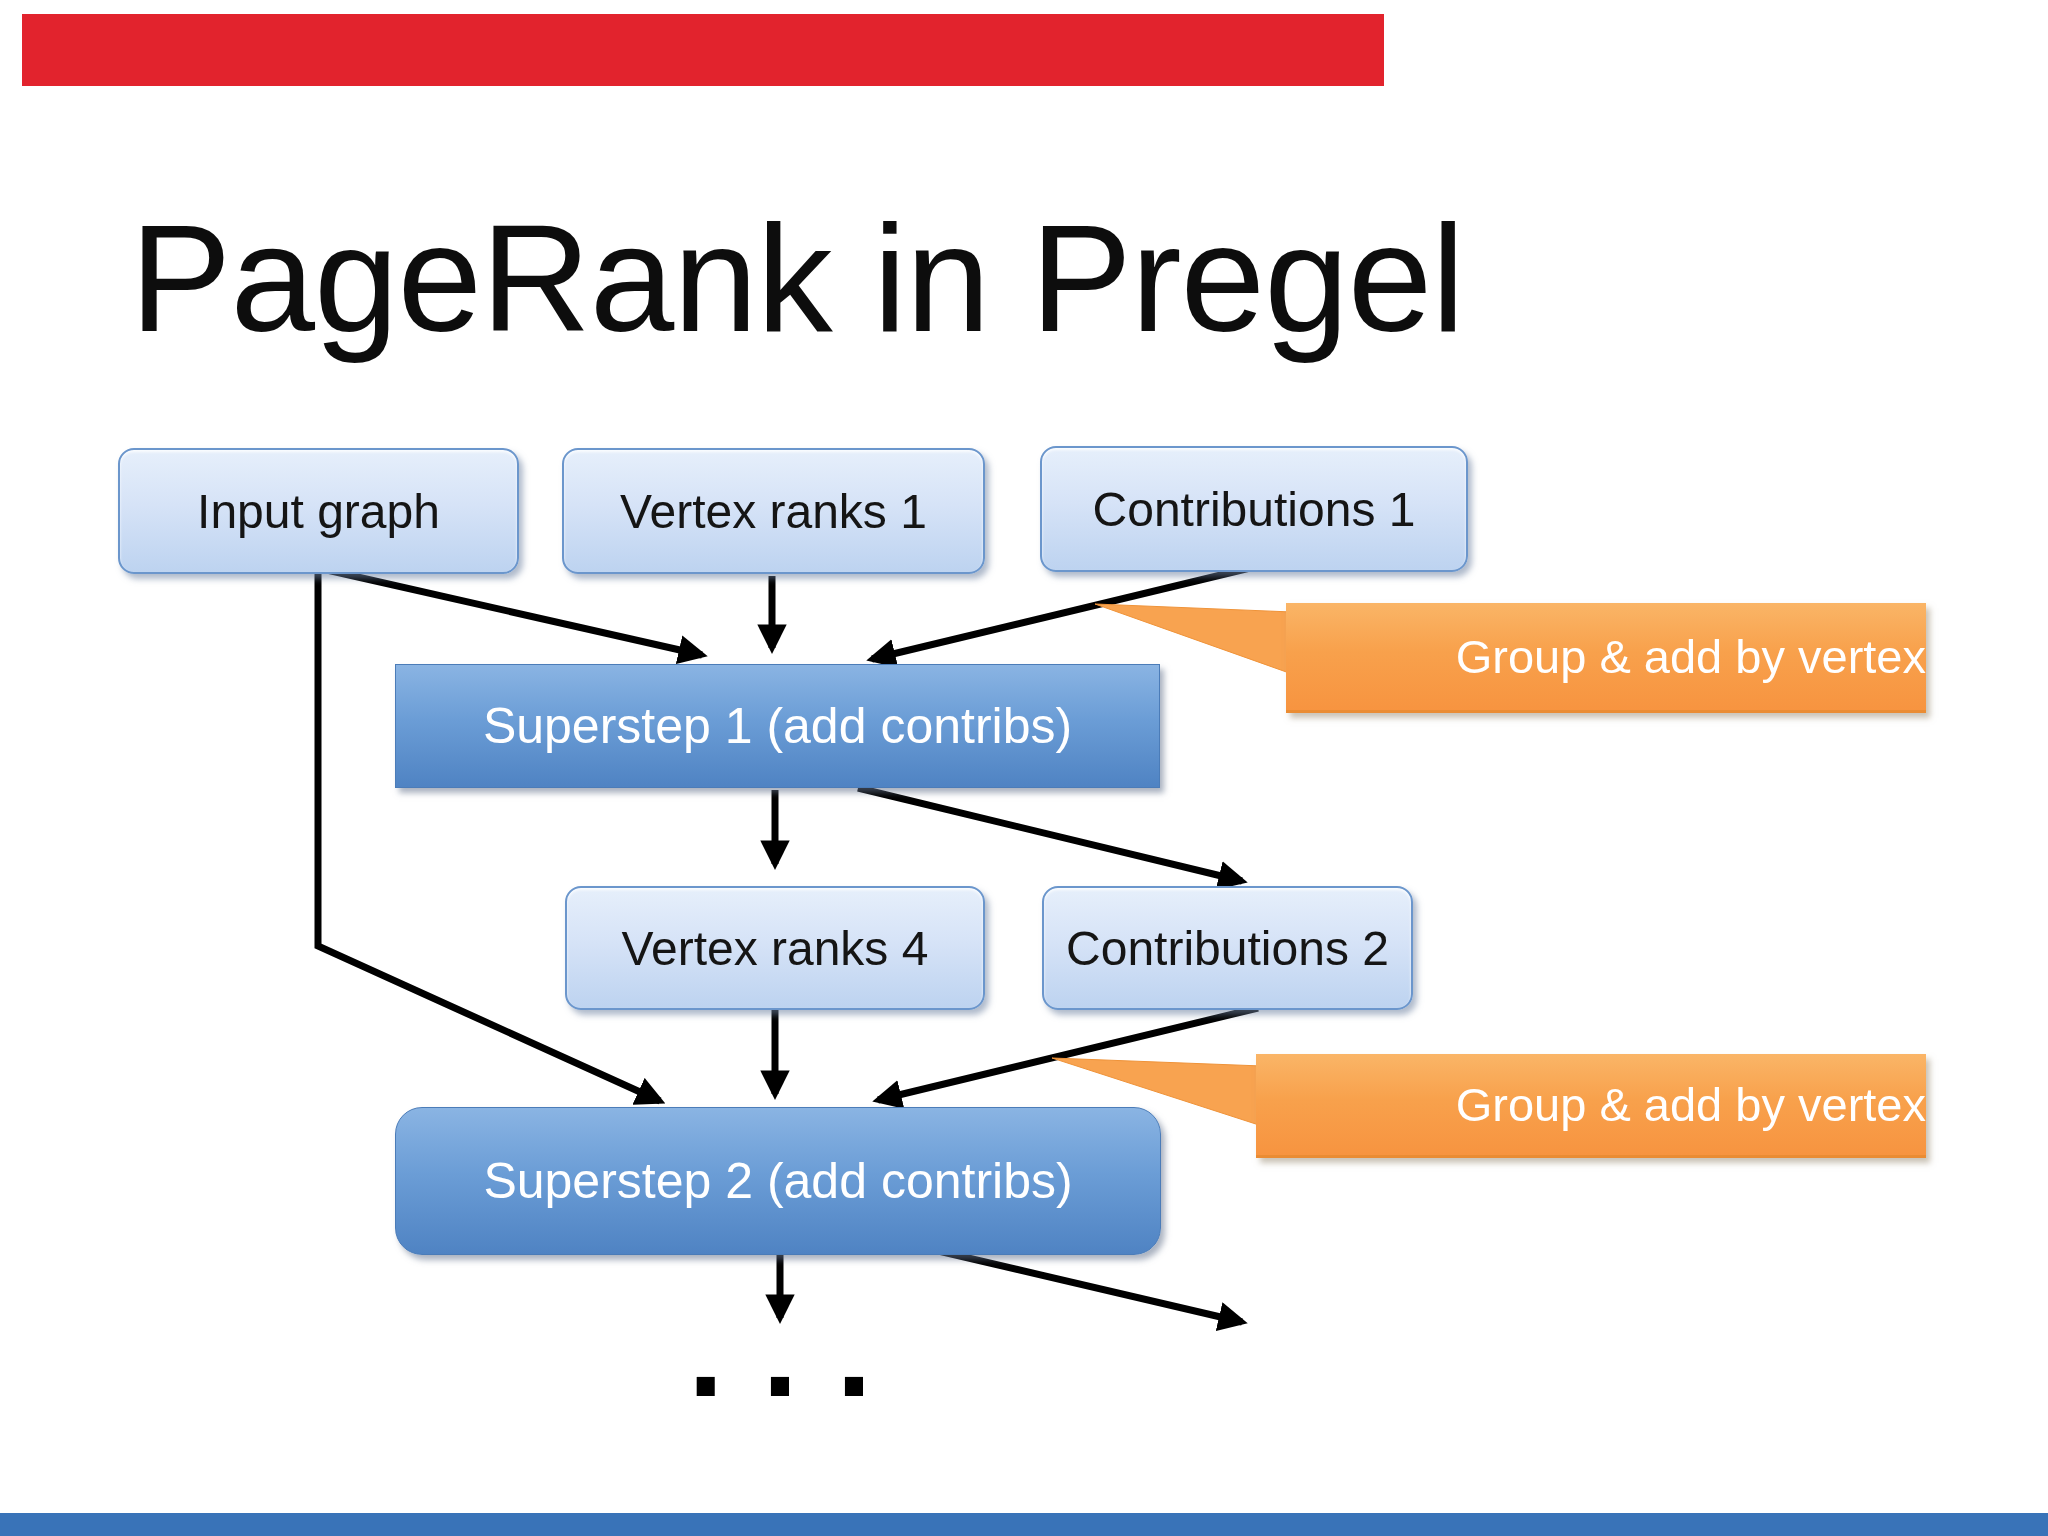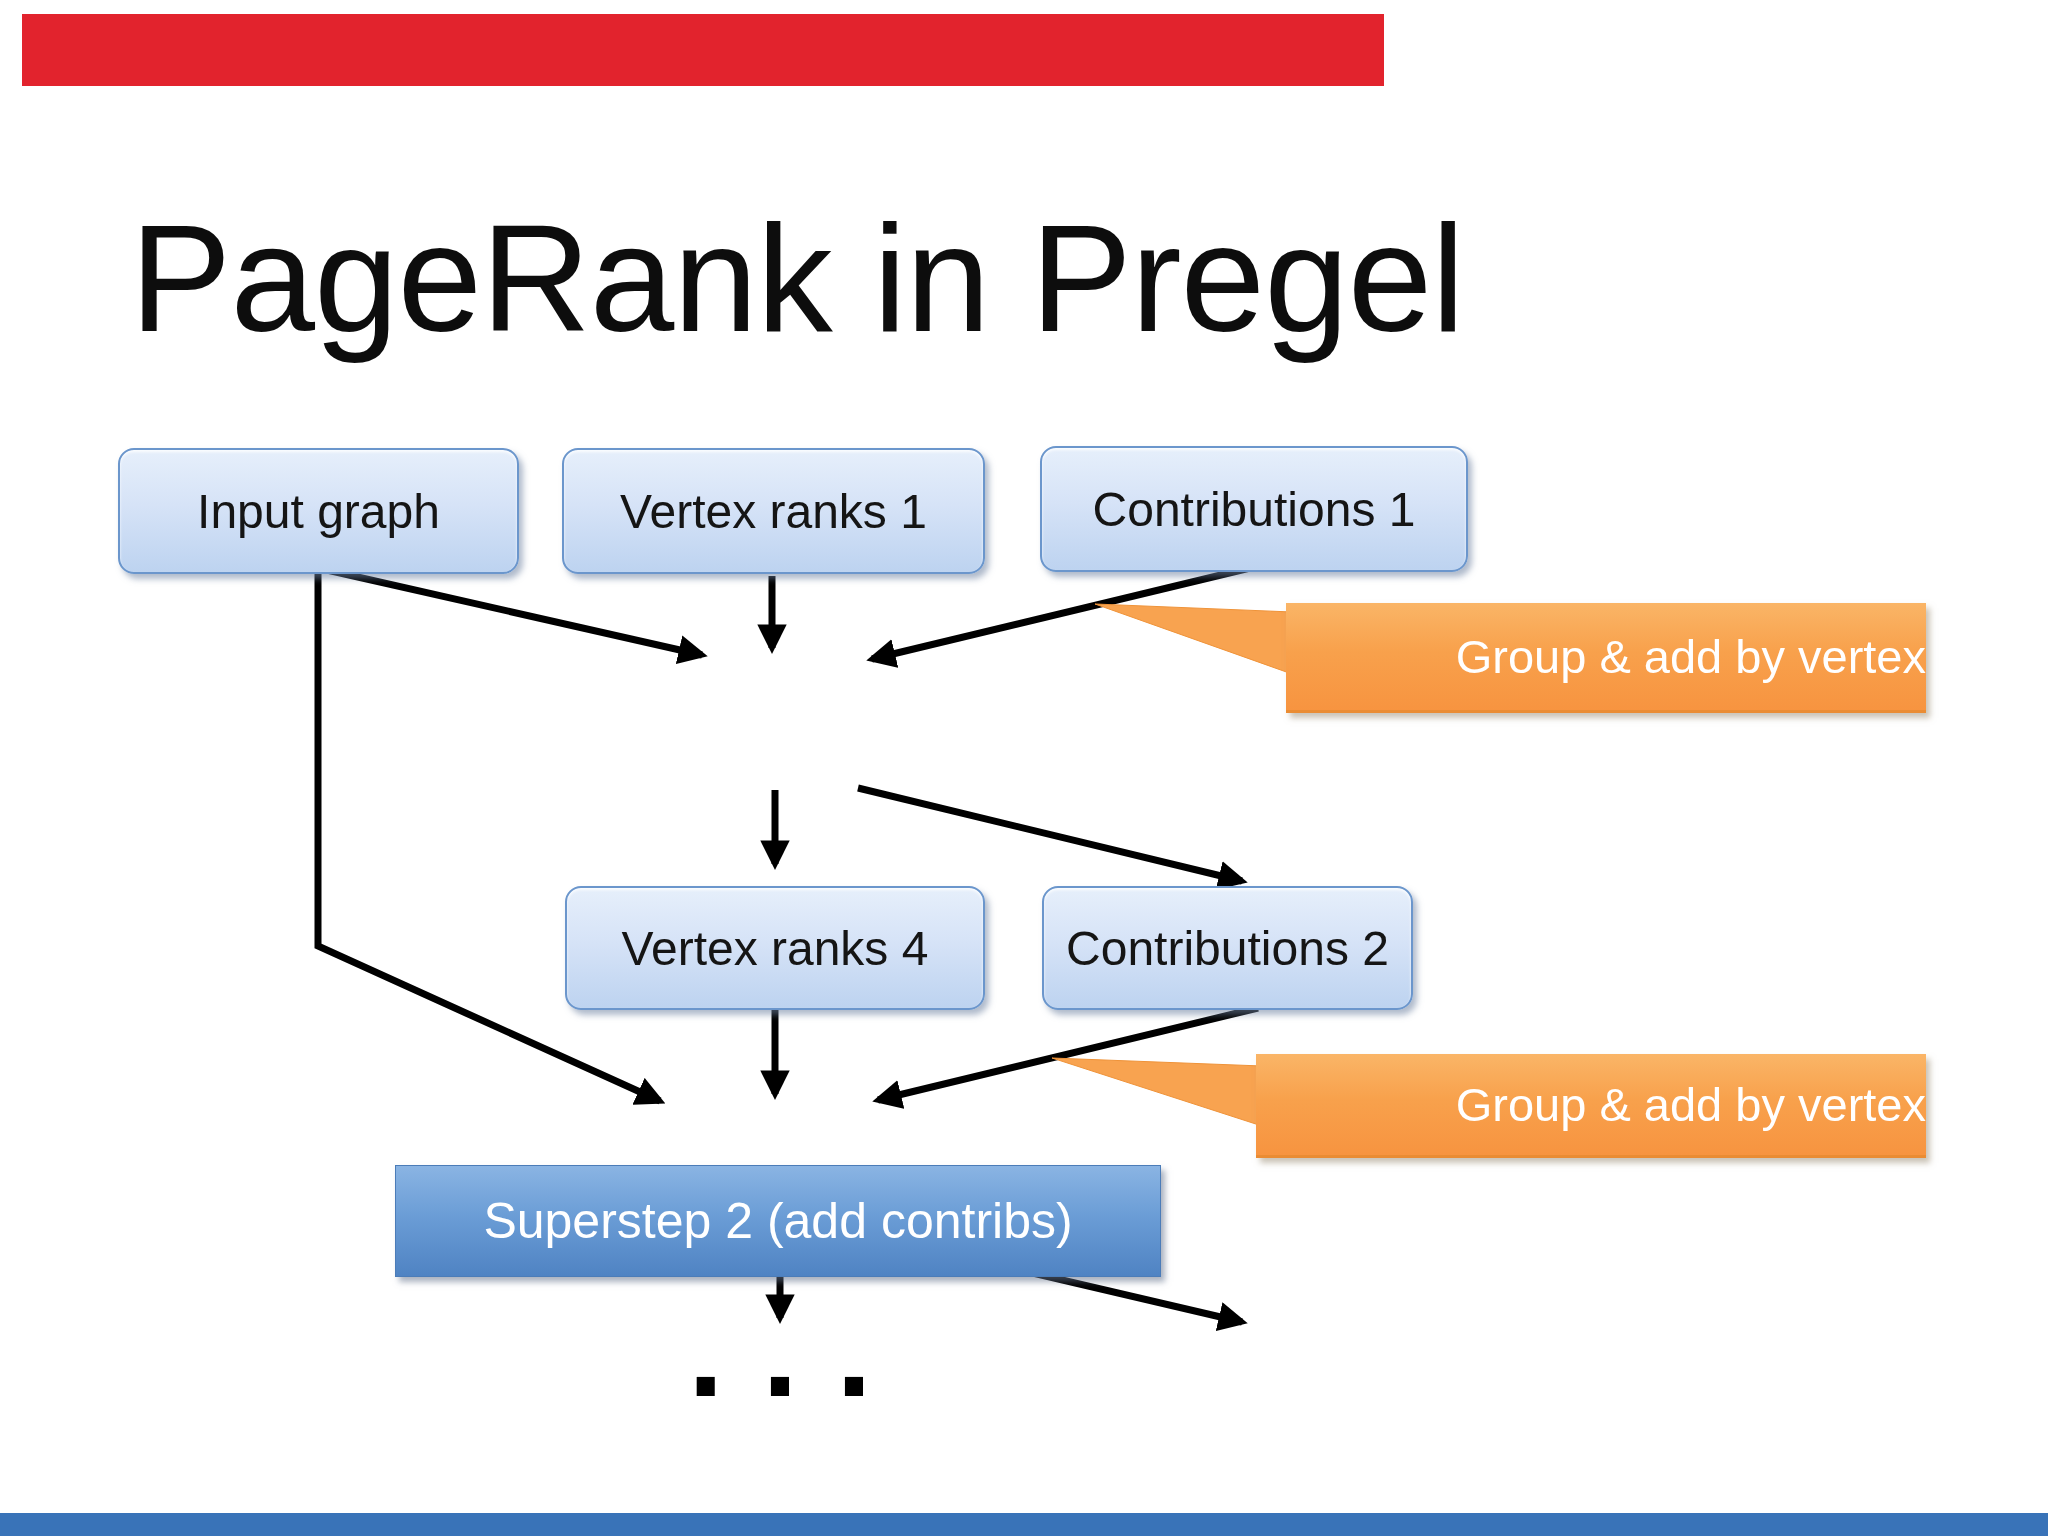--- a/index.html
+++ b/index.html
@@ -46,21 +46,21 @@
     box-shadow:4px 5px 6px rgba(150,135,110,0.5);
     display:flex;align-items:center;justify-content:flex-end;
     font-size:47px;color:#ffffff;white-space:nowrap;
   }
   #node-input-graph     {left:118px; top:448px; width:401px; height:126px;}
   #node-vertex-ranks-1  {left:562px; top:448px; width:423px; height:126px;}
   #node-contributions-1 {left:1040px;top:446px; width:428px; height:126px;}
   #node-superstep-1     {left:395px; top:664px; width:765px; height:124px;}
   #node-vertex-ranks-2  {left:565px; top:886px; width:420px; height:124px;}
   #node-contributions-2 {left:1042px;top:886px; width:371px; height:124px;}
-  #node-superstep-2     {left:395px; top:1165px;width:766px; height:112px;}
+  #node-superstep-2     {left:395px; top:1107px;width:766px; height:148px;border-radius:27px;}
   #callout-1            {left:1286px;top:603px; width:640px; height:110px;}
   #callout-2            {left:1256px;top:1054px;width:670px; height:104px;}
 
   
   #dots{
     position:absolute;left:688px;top:1288px;z-index:2;
     font-size:128px;font-weight:bold;line-height:1;color:#000;word-spacing:3px;white-space:nowrap;
   }
 </style>
 </head>
@@ -98,20 +98,23 @@
   <div id="node-input-graph" class="nodebox">
     <span>Input graph</span>
   </div>
   <div id="node-vertex-ranks-1" class="nodebox">
     <span>Vertex ranks 1</span>
   </div>
   <div id="node-contributions-1" class="nodebox">
     <span>Contributions 1</span>
   </div>
 
+  <div id="node-superstep-1" class="stepbox">
+    <span>Superstep 1 (add contribs)</span>
+  </div>
 
   <div id="callout-1" class="callout">
     <span>Group &amp; add by vertex</span>
   </div>
 
   <div id="node-vertex-ranks-2" class="nodebox">
     <span>Vertex ranks 4</span>
   </div>
   <div id="node-contributions-2" class="nodebox">
     <span>Contributions 2</span>

